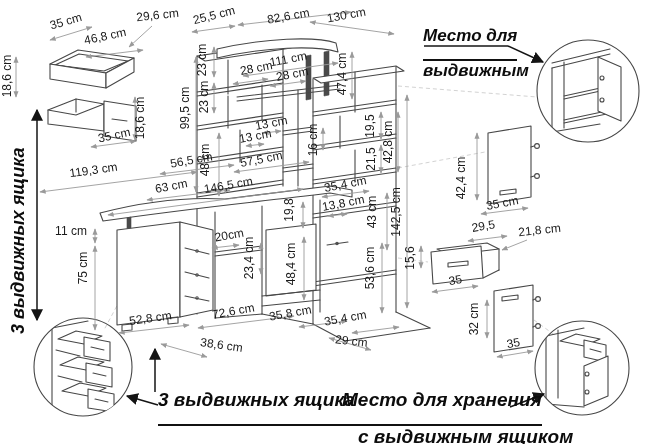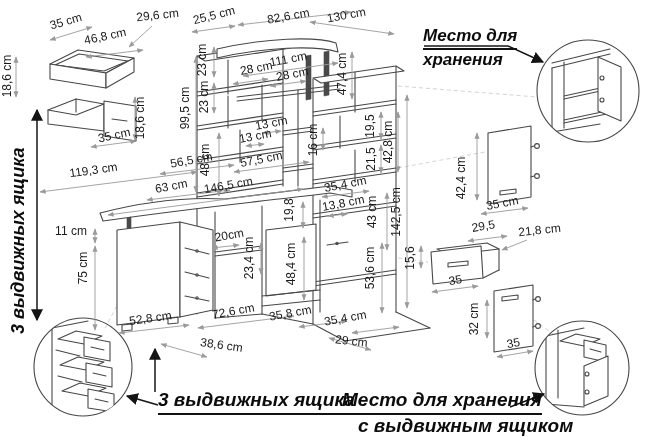--- a/index.html
+++ b/index.html
@@ -7,21 +7,21 @@
          font-family:"Liberation Sans",sans-serif;}
   svg{position:absolute;left:0;top:0;}
   .art{stroke:#474747;stroke-width:1.1;fill:none;stroke-linejoin:round;stroke-linecap:round;}
   .artf{stroke:#474747;stroke-width:1.1;fill:#ffffff;stroke-linejoin:round;}
   .dark{fill:#4a4a4a;stroke:#474747;stroke-width:0.6;}
   .dim{stroke:#9a9a9a;stroke-width:0.9;fill:none;}
   .dash{stroke:#c6c6c6;stroke-width:0.8;stroke-dasharray:4 3;fill:none;}
   .ann{stroke:#141414;stroke-width:1.5;fill:none;}
   text.dt{font:12px "Liberation Sans",sans-serif;fill:#1b1b1b;text-anchor:middle;}
   .note{position:absolute;font-weight:bold;font-style:italic;color:#0c0c0c;line-height:1.12;}
-  .u{border-bottom:2px solid #111;padding-bottom:3px;display:inline-block;}
+  .u{border-bottom:2px solid #111;padding-bottom:14px;display:inline-block;}
   .note-left{left:8px;top:334px;width:224px;font-size:18px;transform:rotate(-90deg);transform-origin:0 0;}
   .note-topright{left:423px;top:26px;font-size:17px;}
   .note-botcenter{left:158px;top:389px;font-size:19px;}
   .note-botright{left:342px;top:389px;font-size:19px;}
   .note-botright .l2{margin-left:16px;}
 </style>
 </head>
 <body>
 
 <div class="stage">
@@ -354,21 +354,21 @@
     <text class="dt" transform="translate(514,347) rotate(-10)">35</text>
   </g>
 </svg>
 
   <div class="note note-left">
     <span>3 выдвижных ящика</span>
   </div>
 
   <div class="note note-topright">
     <span class="u">Место для</span><br>
-    <span>хранения</span>
+    <span>выдвижным</span>
   </div>
 
   <div class="note note-botcenter">
     <span class="u">3 выдвижных ящика</span>
   </div>
 
   <div class="note note-botright">
     <span class="u">Место для хранения</span><br>
     <span class="l2">с выдвижным ящиком</span>
   </div>

